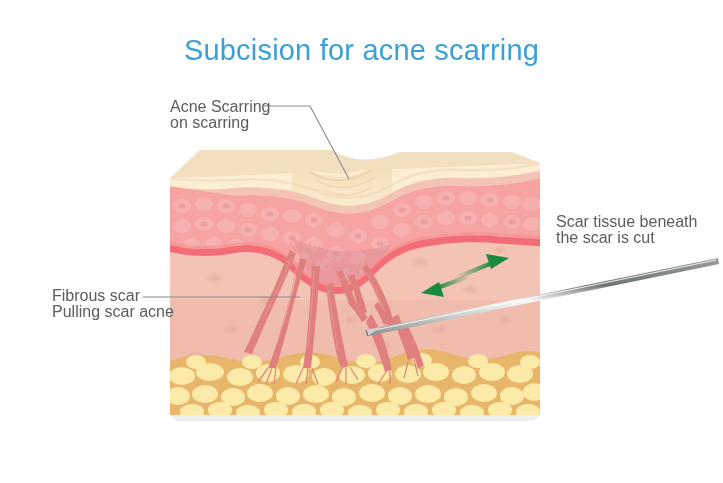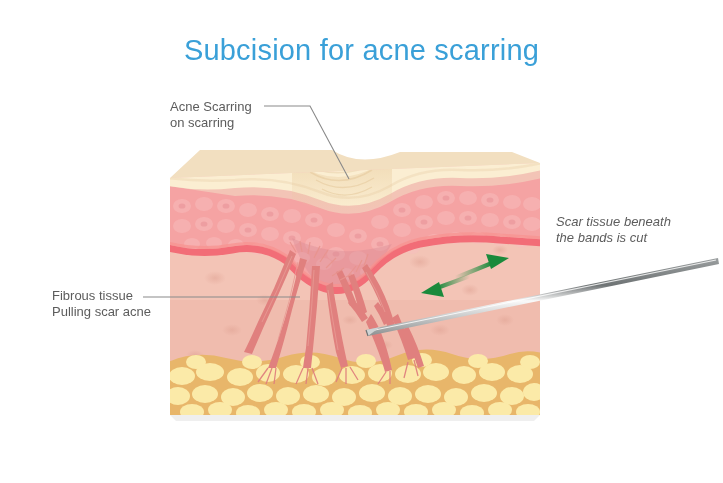--- a/index.html
+++ b/index.html
@@ -1,24 +1,24 @@
 <!DOCTYPE html>
 <html><head>
 <meta charset="utf-8">
 <style>
   html,body{margin:0;padding:0;background:#ffffff;}
   body{width:723px;height:483px;position:relative;overflow:hidden;
        font-family:"Liberation Sans","DejaVu Sans",sans-serif;}
   #stage{position:absolute;left:0;top:0;width:723px;height:400px;}
   #title{position:absolute;left:0;top:34px;width:723px;text-align:center;
          font-size:29px;color:#3aa0d8;letter-spacing:0.2px;font-weight:400;}
-  .lbl{position:absolute;font-size:13px;color:#5c5c5c;line-height:15.5px;white-space:pre;}
+  .lbl{position:absolute;font-size:16px;color:#5c5c5c;line-height:15.5px;white-space:pre;}
   #lbl-acne{left:170px;top:99px;}
   #lbl-fibrous{left:52px;top:288px;}
-  #lbl-scar{left:556px;top:214px;font-style:italic;}
+  #lbl-scar{left:556px;top:214px;}
   svg{position:absolute;left:0;top:0;}
 </style>
 </head>
 <body>
 
 <div id="stage">
 
   <div id="title">Subcision for acne scarring</div>
 
   <svg width="723" height="483" viewBox="0 0 723 483">
@@ -322,17 +322,17 @@
     </g>
 
     <g stroke="#8a8a8a" stroke-width="1.1" fill="none">
       <path d="M264,106 L310,106 L349,179"></path>
       <path d="M143,297 L300,297"></path>
     </g>
   </svg>
 
   <div class="lbl" id="lbl-acne"><span>Acne Scarring</span><br><span>on scarring</span></div>
 
-  <div class="lbl" id="lbl-fibrous"><span>Fibrous tissue</span><br><span>Pulling scar acne</span></div>
-
-  <div class="lbl" id="lbl-scar"><span>Scar tissue beneath</span><br><span>the bands is cut</span></div>
+  <div class="lbl" id="lbl-fibrous"><span>Fibrous scar</span><br><span>Pulling scar acne</span></div>
+
+  <div class="lbl" id="lbl-scar"><span>Scar tissue beneath</span><br><span>the scar is cut</span></div>
 
 </div>
 
 </body></html>

